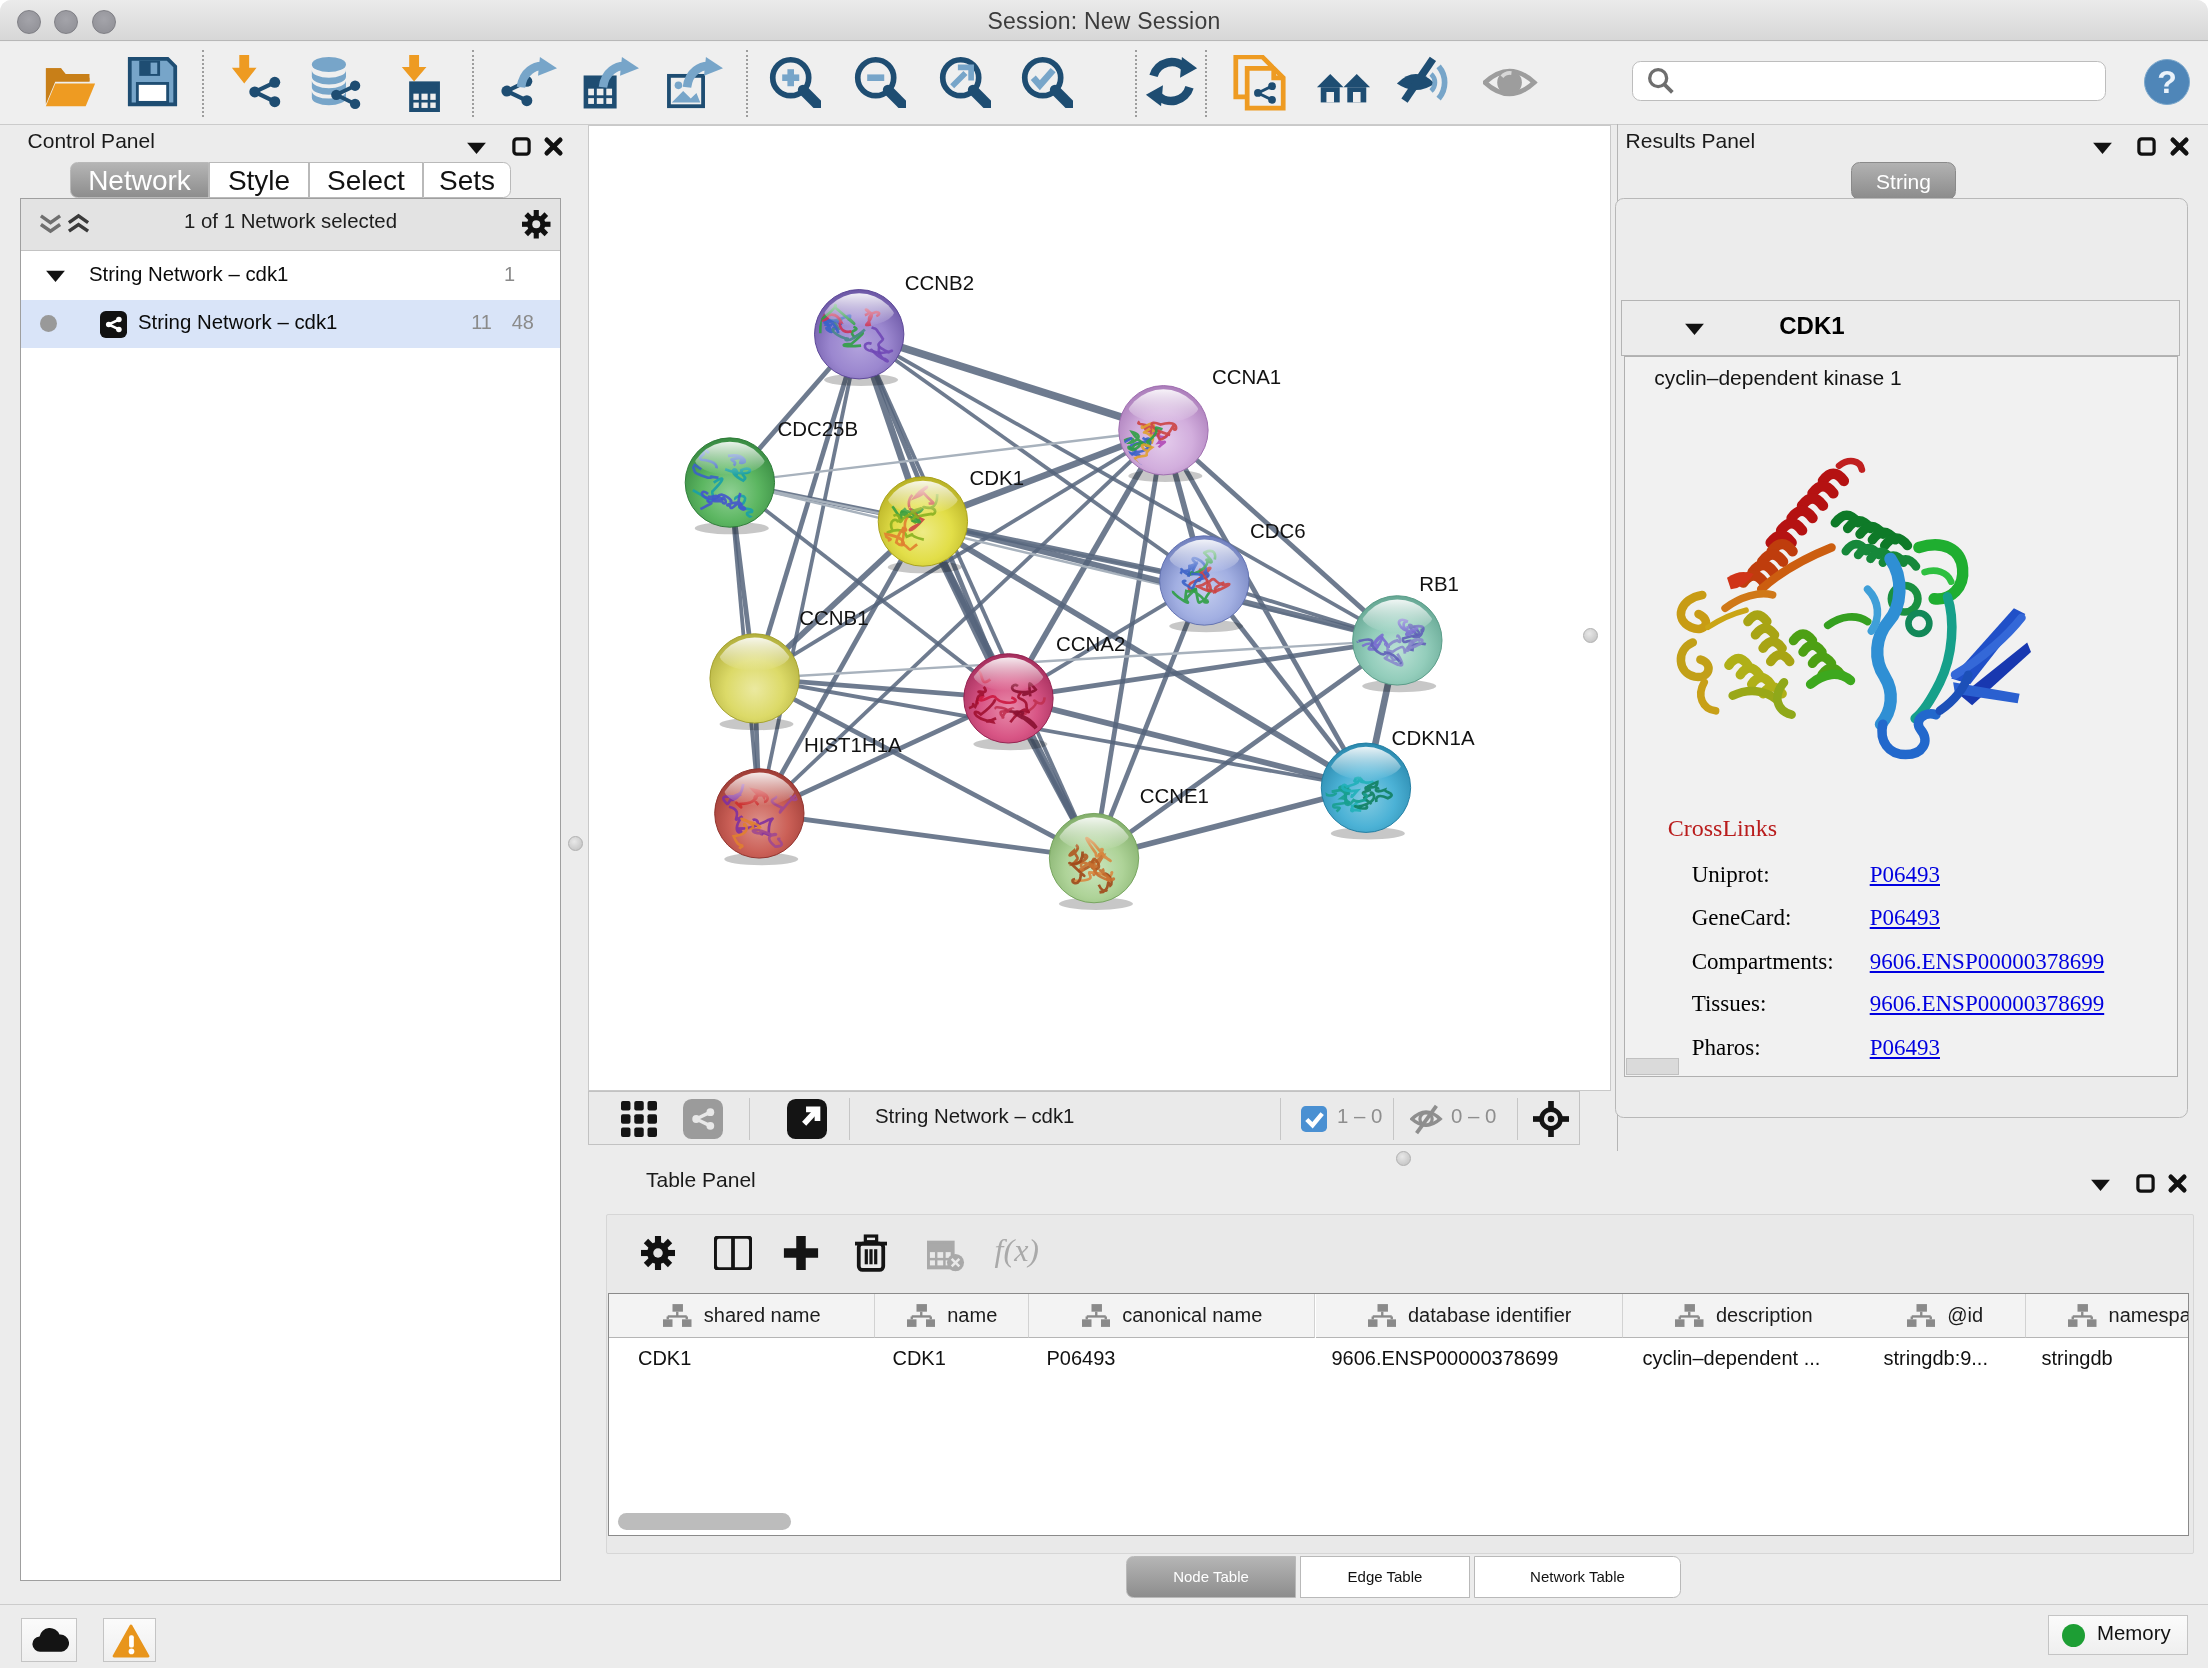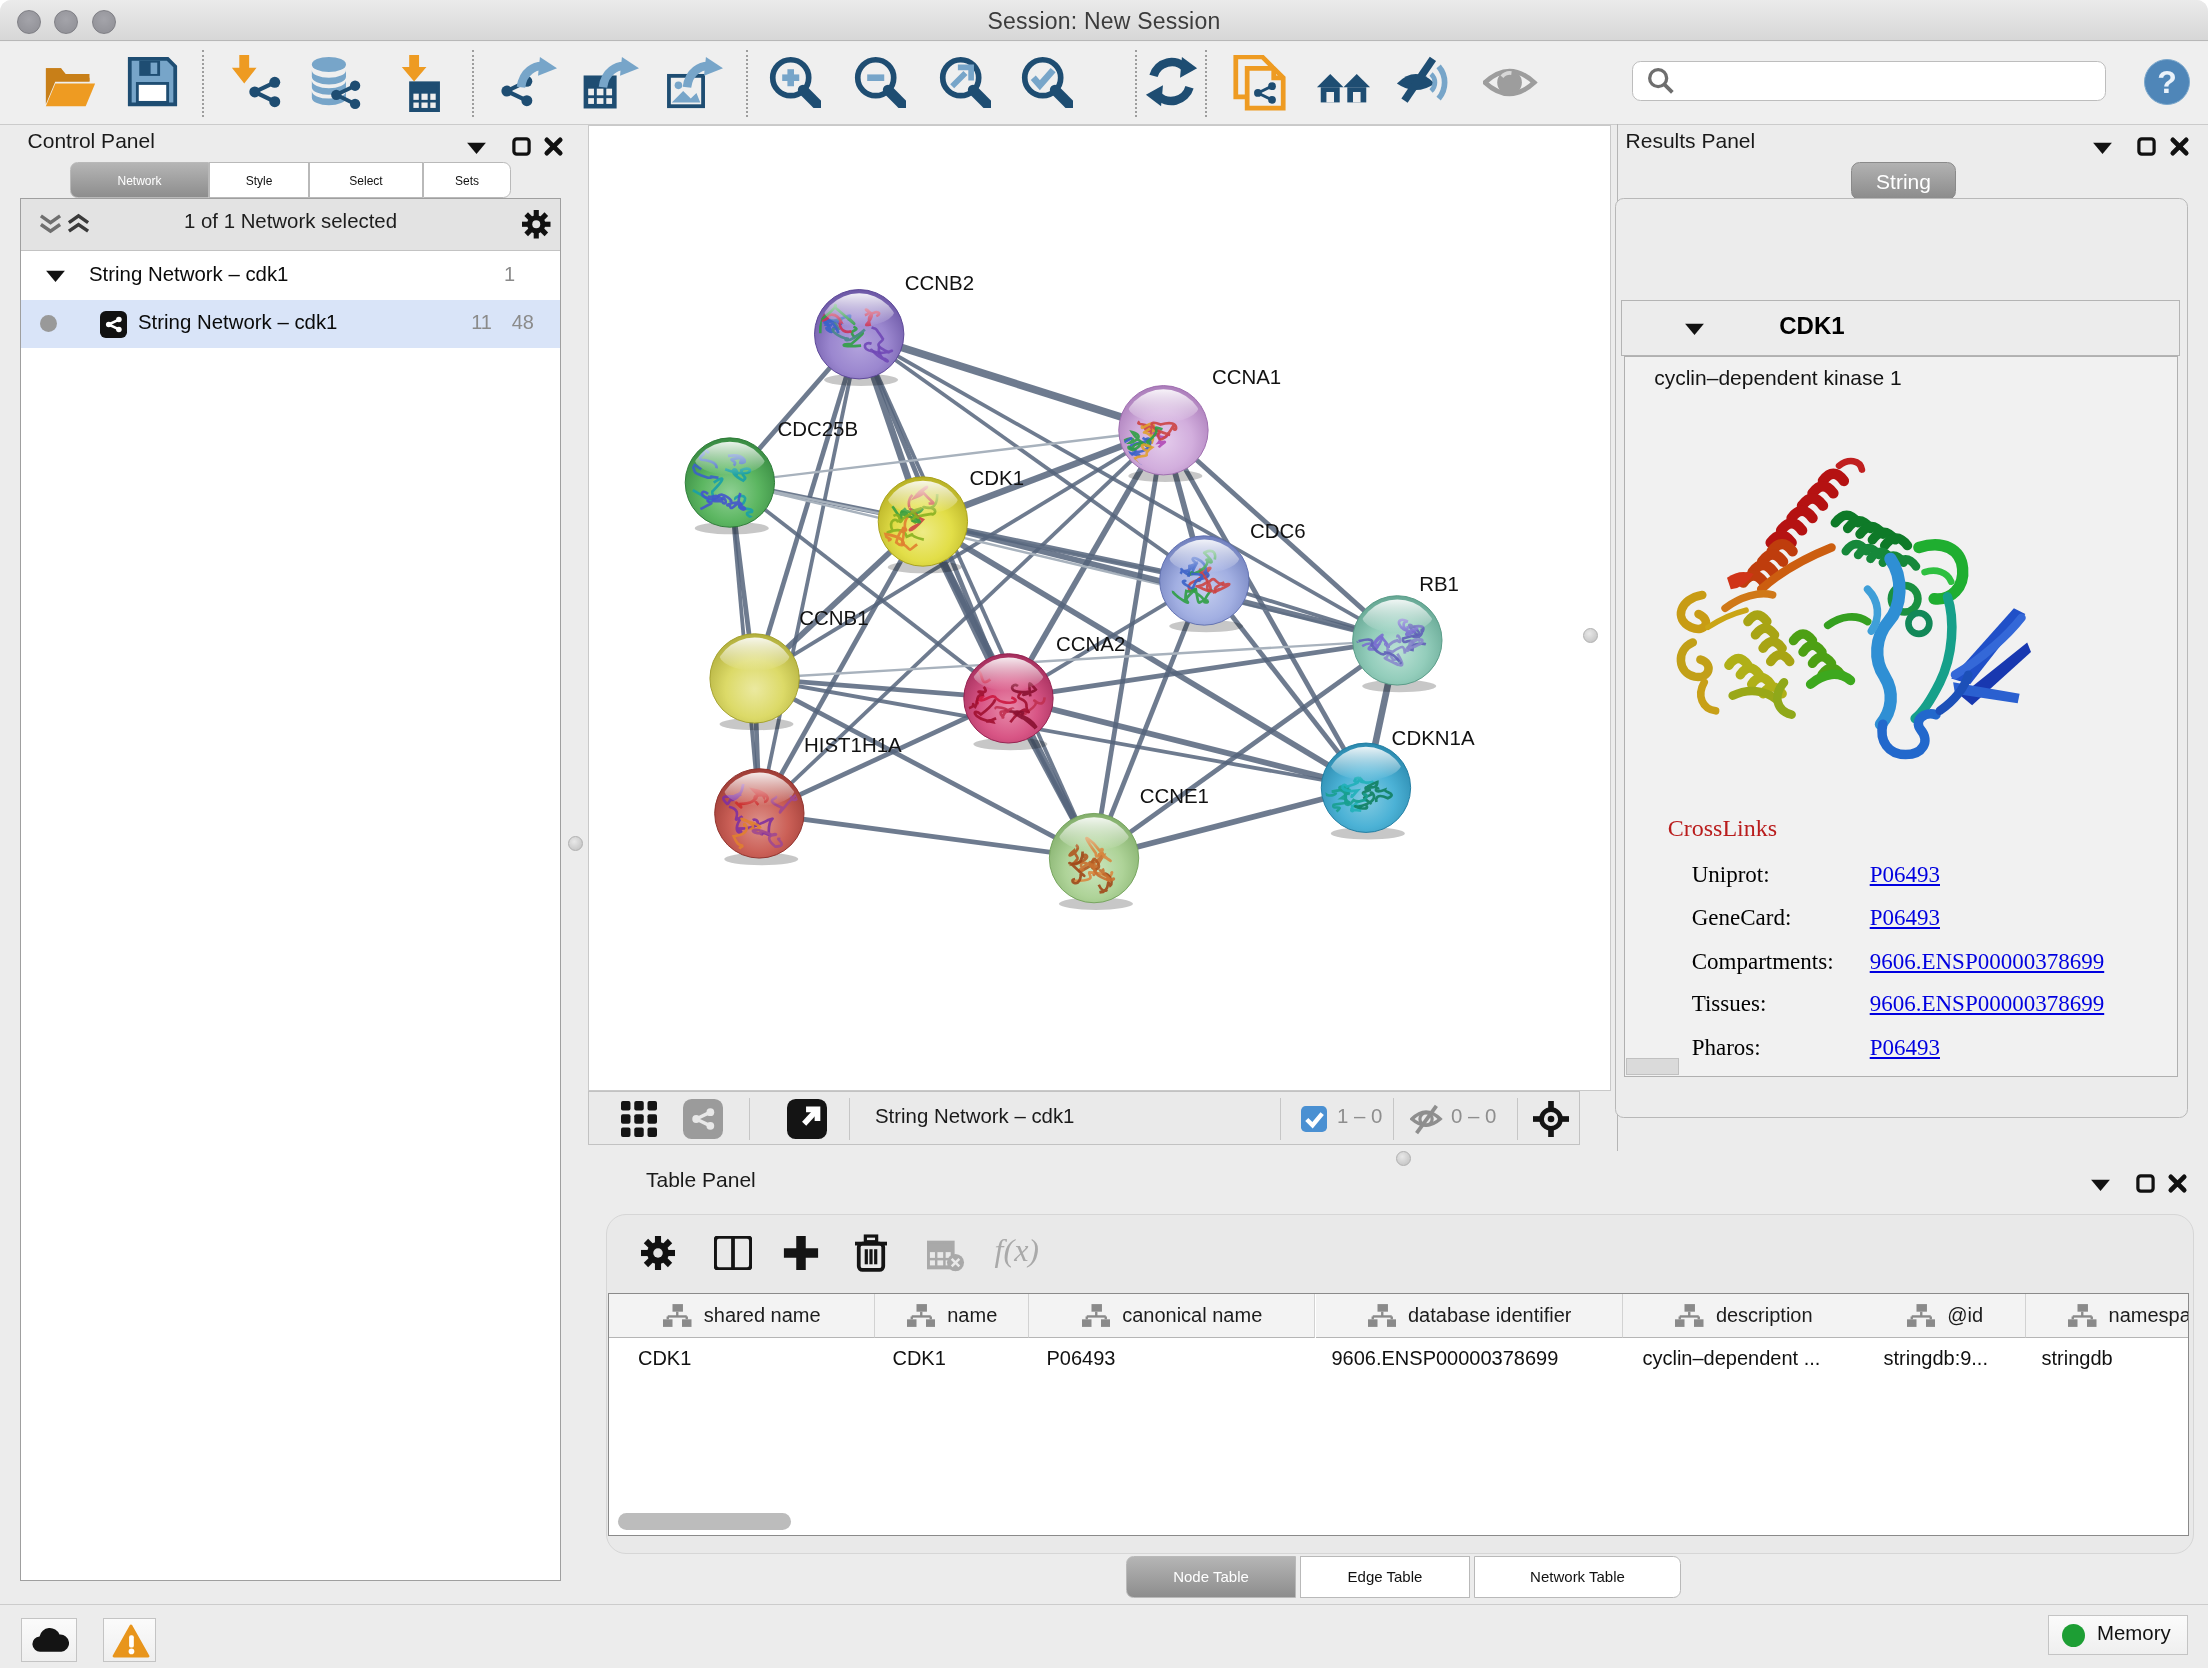--- a/index.html
+++ b/index.html
@@ -22,21 +22,21 @@
   #searchbox{position:absolute;left:1632px;top:19px;width:472px;height:38px;background:#fff;
     border:1.9px solid #bdbdbd;border-radius:8.6px;}
   #helpbtn{position:absolute;left:2144px;top:17px;width:44px;height:44px;border-radius:50%;
     background:#4f86b8;border:1.9px solid #7aa7cc;color:#eaf2fa;text-align:center;
     font-size:32px;font-weight:bold;line-height:44px;}
   
   .phead{font-size:21px;color:#1a1a1a;}
   
   #cpanel{left:0;top:124px;width:571px;height:1480px;}
   .tabrow .tab{position:absolute;top:0;height:36px;background:#fff;border:1px solid #b9b9b9;
-    box-sizing:border-box;text-align:center;font-size:12px;color:#111;line-height:36px;}
+    box-sizing:border-box;text-align:center;font-size:28px;color:#111;line-height:36px;}
   .tab.sel{background:linear-gradient(#b5b5b5,#8d8d8d);color:#fff;}
   #cpbox{position:absolute;left:20px;top:74px;width:541px;height:1383px;background:#ffffff;
     border:1px solid #9f9f9f;box-sizing:border-box;}
   #cpbar{position:absolute;left:0;top:0;width:100%;height:52px;background:#e3e3e3;
     border-bottom:1px solid #c3c3c3;box-sizing:border-box;}
   #row1{position:absolute;left:0;top:53px;width:100%;height:48px;}
   #row2{position:absolute;left:0;top:101px;width:100%;height:48px;background:#d9e4f8;}
   .treetxt{font-size:20.4px;color:#0a0a0a;}
   .cnt{font-size:20px;color:#8b8b8b;}
   
@@ -56,21 +56,21 @@
     box-sizing:border-box;text-align:center;font-size:20.4px;color:#111;line-height:34px;}
   #rsect{position:absolute;left:4.8px;top:101px;width:559px;height:56px;border:1.9px solid #b4b4b4;box-sizing:border-box;}
   #rcontent{position:absolute;left:7.6px;top:157px;width:554px;height:721px;border:1px solid #b0b0b0;
     background:#f1f1f1;box-sizing:border-box;}
   .serif{font-family:"Liberation Serif",serif;}
   .xlrow{position:absolute;left:67px;font-size:23px;color:#000;}
   .xlink{position:absolute;left:245px;font-size:23px;color:#0000e0;text-decoration:underline;}
   
   #tpanel{left:578px;top:1151px;width:1630px;height:453px;}
   #tbox{position:absolute;left:27.6px;top:63px;width:1588px;height:340px;background:#e9e9e9;
-    border:1px solid #d6d6d6;border-radius:20px;box-sizing:border-box;}
+    border:1px solid #d6d6d6;border-radius:2px;box-sizing:border-box;}
   #ttable{position:absolute;left:1.9px;top:78px;width:1581px;height:243px;background:#fff;
     border:1.9px solid #8a8a8a;box-sizing:border-box;overflow:hidden;}
   .thcell{position:absolute;top:0;height:44px;background:#f3f3f3;border-right:1px solid #d2d2d2;
     border-bottom:1.9px solid #b5b5b5;box-sizing:border-box;display:flex;align-items:center;justify-content:center;gap:12px;}
   .thlab{font-size:20px;color:#1c1c1c;white-space:nowrap;overflow:hidden;}
   .tdcell{position:absolute;top:46px;height:38px;font-size:20px;color:#111;line-height:36px;white-space:nowrap;overflow:hidden;}
   #hscroll{position:absolute;left:8.6px;top:219px;width:173px;height:17px;background:#bcbcbc;border-radius:8.6px;}
   .btab{position:absolute;top:0;height:42px;background:#fff;border:1px solid #b9b9b9;box-sizing:border-box;
     text-align:center;font-size:15px;color:#111;line-height:40px;}
   

